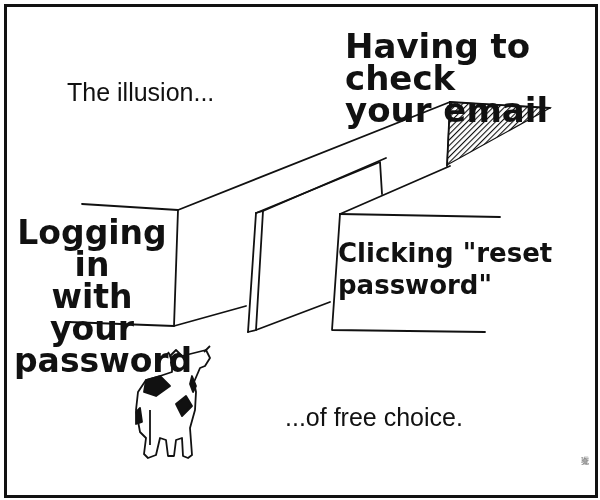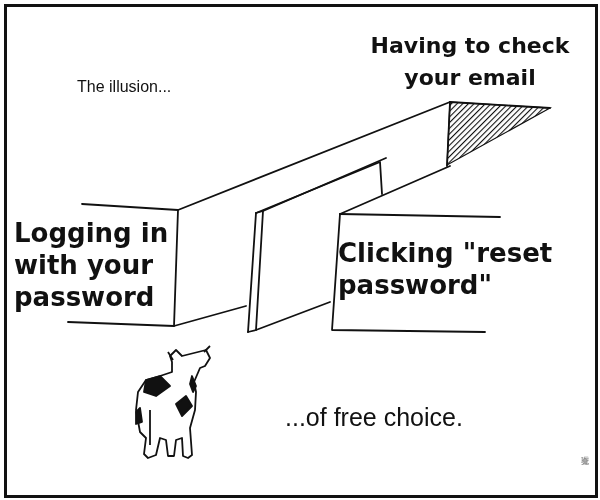--- a/index.html
+++ b/index.html
@@ -2,23 +2,23 @@
 <html><head>
 <meta charset="utf-8">
 <style>
   html, body { margin: 0; padding: 0; background: #ffffff; }
   body { width: 600px; height: 500px; position: relative; overflow: hidden; font-family: "DejaVu Sans", sans-serif; }
   .panel { position: absolute; left: 4px; top: 4px; width: 588px; height: 488px; border: 3px solid #111; background: #fff; }
   .scene { position: absolute; left: 0; top: 0; }
   .label { position: absolute; color: #111; white-space: pre-line; }
   .bold { font-weight: bold; font-family: "DejaVu Sans", sans-serif; }
   .plain { font-family: "Liberation Sans", sans-serif; }
-  #illusion { left: 77px; top: 78px; font-size: 16px; }
-  #email { left: 345px; top: 30px; font-size: 22px; text-align: center; width: 250px; line-height: 32px; }
-  #login { left: 14px; top: 217px; font-size: 26px; text-align: left; width: 156px; line-height: 32px; }
+  #illusion { left: 67px; top: 78px; font-size: 25px; }
+  #email { left: 345px; top: 30px; font-size: 34px; width: 250px; line-height: 32px; }
+  #login { left: 14px; top: 217px; font-size: 33px; text-align: center; width: 156px; line-height: 32px; }
   #reset { left: 338px; top: 237px; font-size: 26px; line-height: 32px; }
   #free { left: 285px; top: 403px; font-size: 25px; }
   #signature { left: 578px; top: 450px; font-size: 8px; color: #888; writing-mode: vertical-rl; }
 </style>
 </head>
 <body>
 
 <div class="panel"></div>
 
 <svg class="scene" width="600" height="500" viewBox="0 0 600 500">

